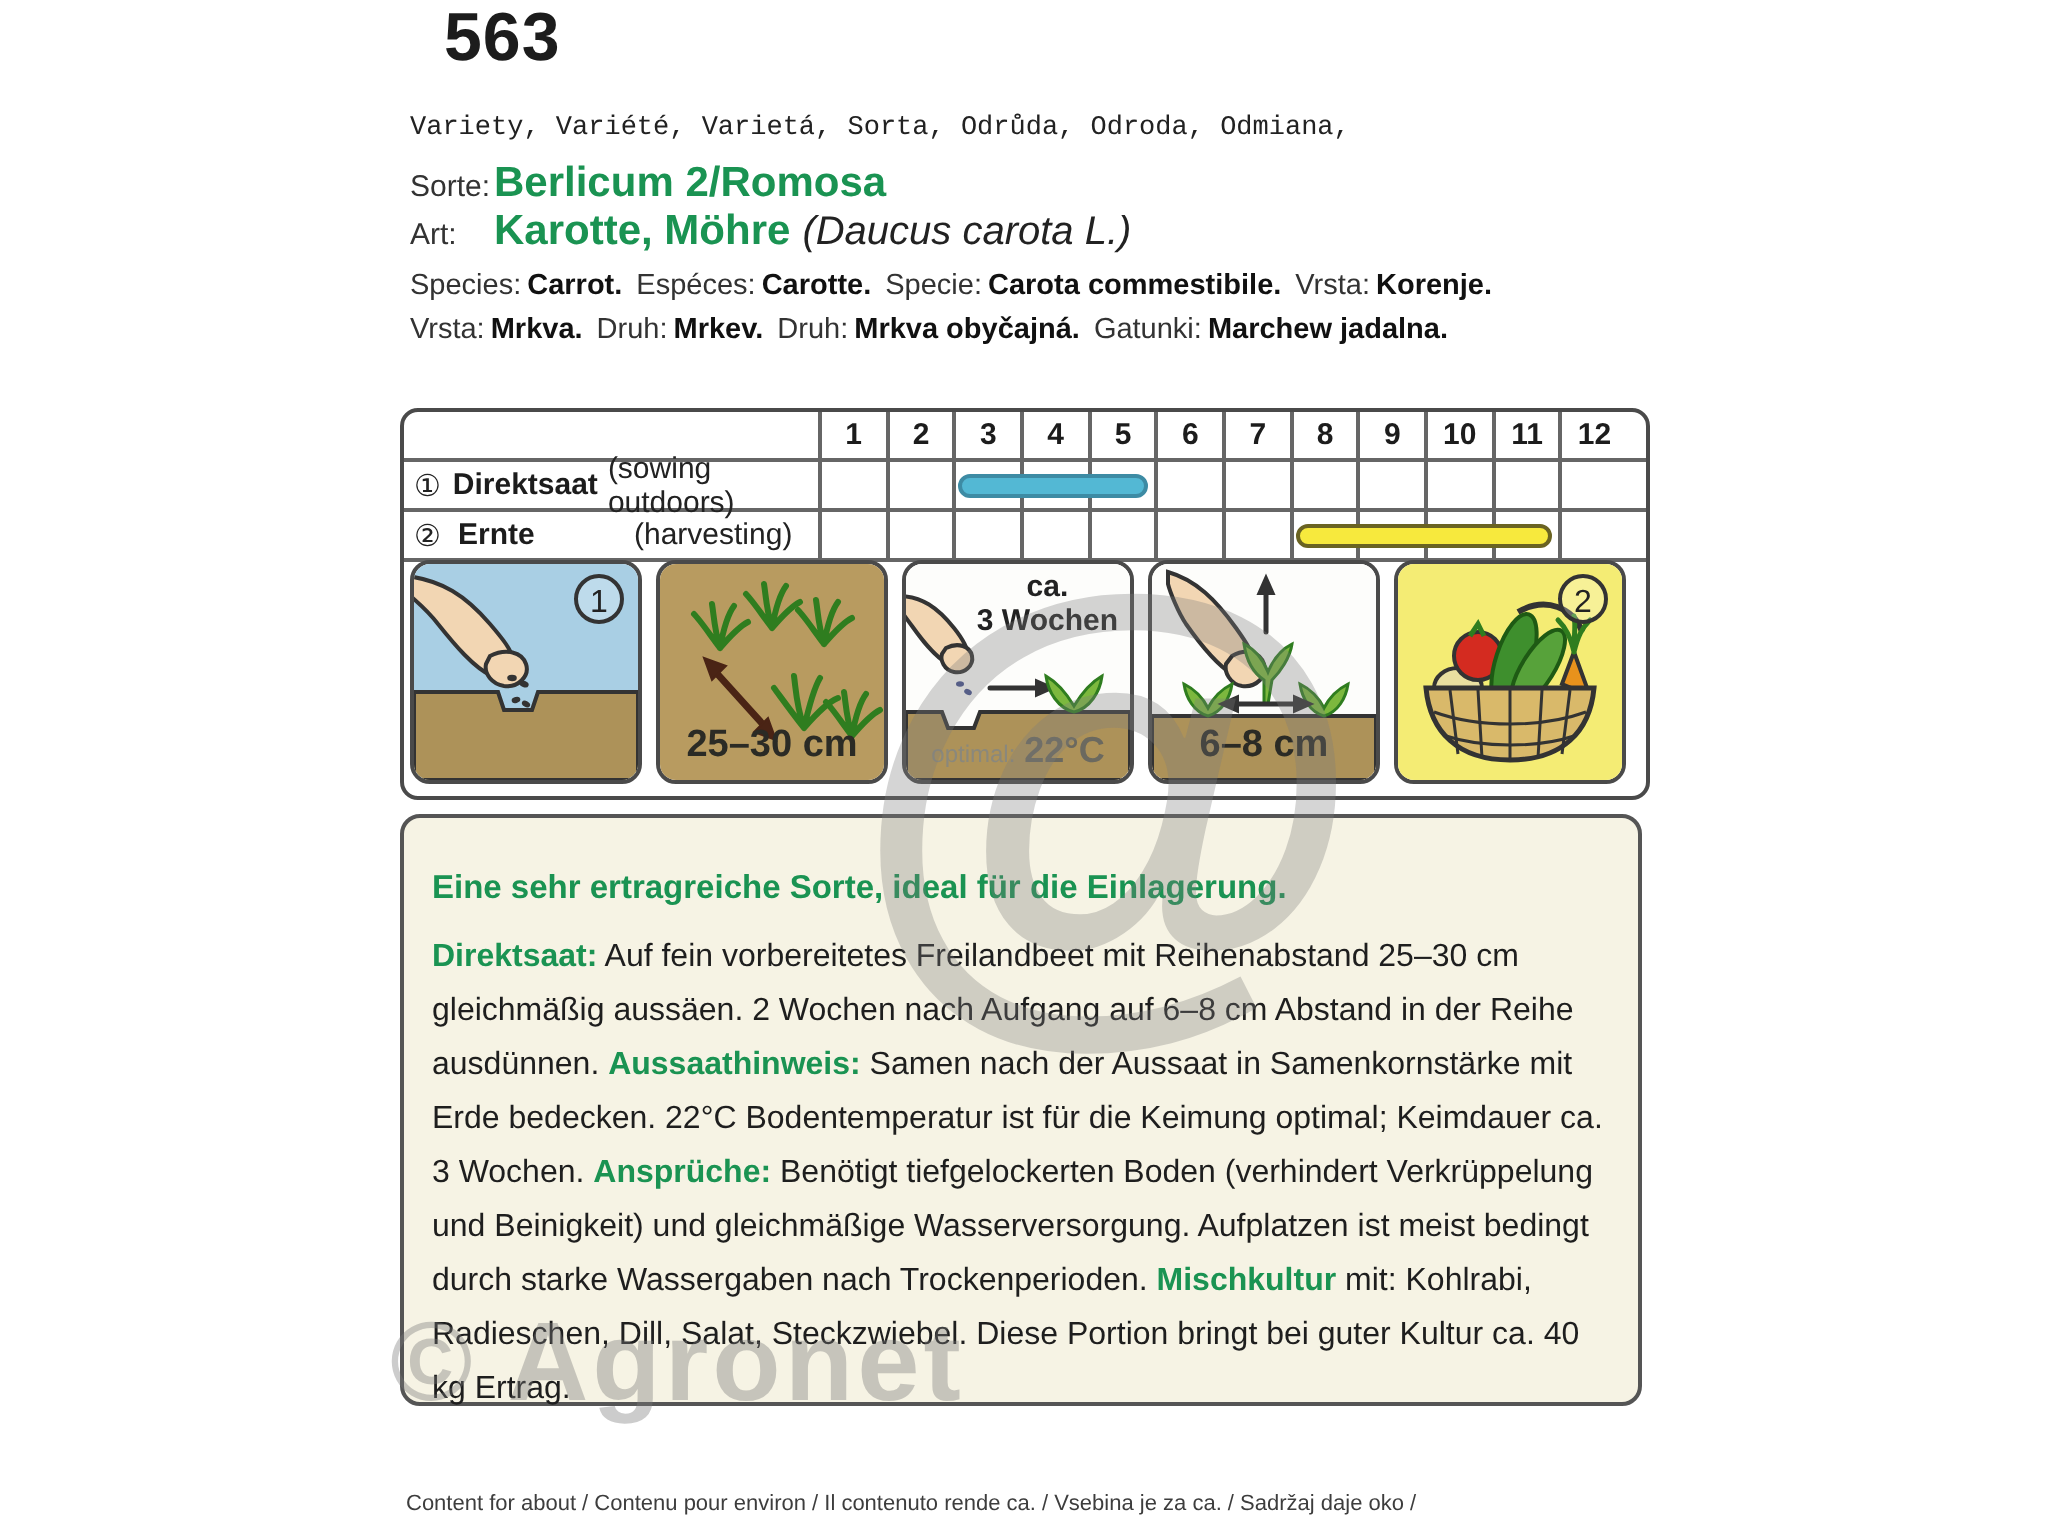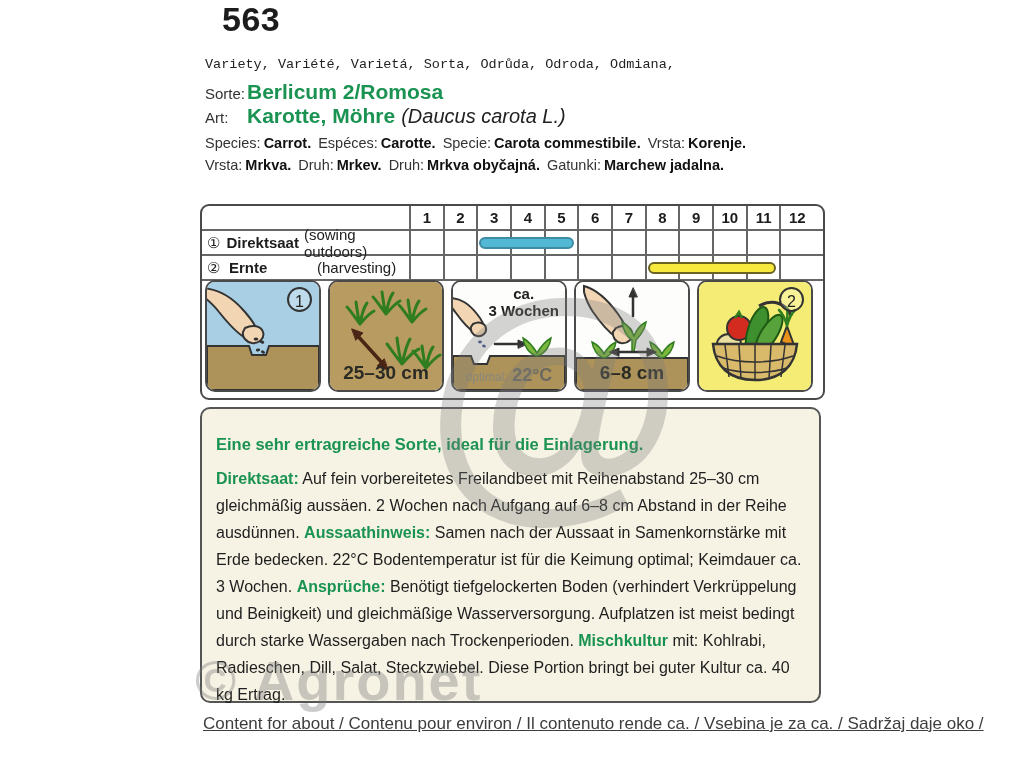--- a/index.html
+++ b/index.html
@@ -50,21 +50,21 @@
   .cap-temp .deg { font-size:18px; font-weight:bold; color:#6b695f; }
 
   
   .desc-box { position:absolute; left:200px; top:407px; width:621px; height:296px;
               border:2px solid #555; border-radius:10px; background:#f6f3e4; box-sizing:border-box;
               padding:26px 14px; }
   .headline { font-size:16.5px; font-weight:bold; color:#1a9352; margin-bottom:11px; }
   .body-text { font-size:16px; line-height:27px; color:#1e1e1e; margin:0; }
   .kw { color:#1a9352; font-weight:bold;margin-top:29px; }
 
-  .footer { position:absolute; left:203px; top:714px; font-size:17px; color:#3d3d3d; line-height:20px; white-space:nowrap;text-decoration:underline; }
+  .footer { position:absolute; left:203px; top:742px; font-size:11px; color:#3d3d3d; line-height:20px; white-space:nowrap; }
 
   
   .wm-logo { position:absolute; left:425px; top:262px; font-size:265px; line-height:1;
              color:rgba(125,125,125,0.32); z-index:5; pointer-events:none; font-weight:bold; }
   .wm-text { position:absolute; left:195px; top:648px; width:640px; text-align:left;
              font-size:56px; font-weight:bold; letter-spacing:2px;
              color:rgba(122,122,122,0.38); z-index:5; pointer-events:none; }
 </style>
 </head>
 <body>

